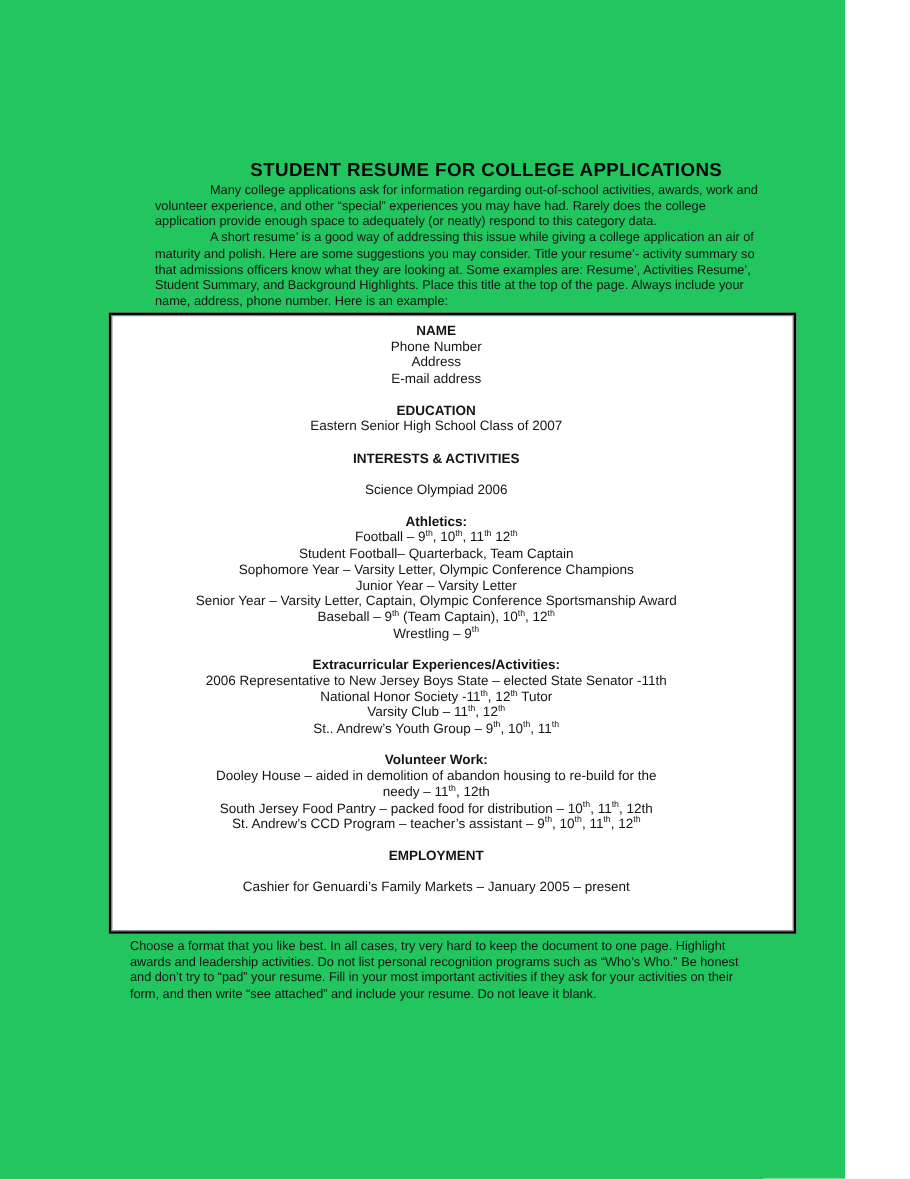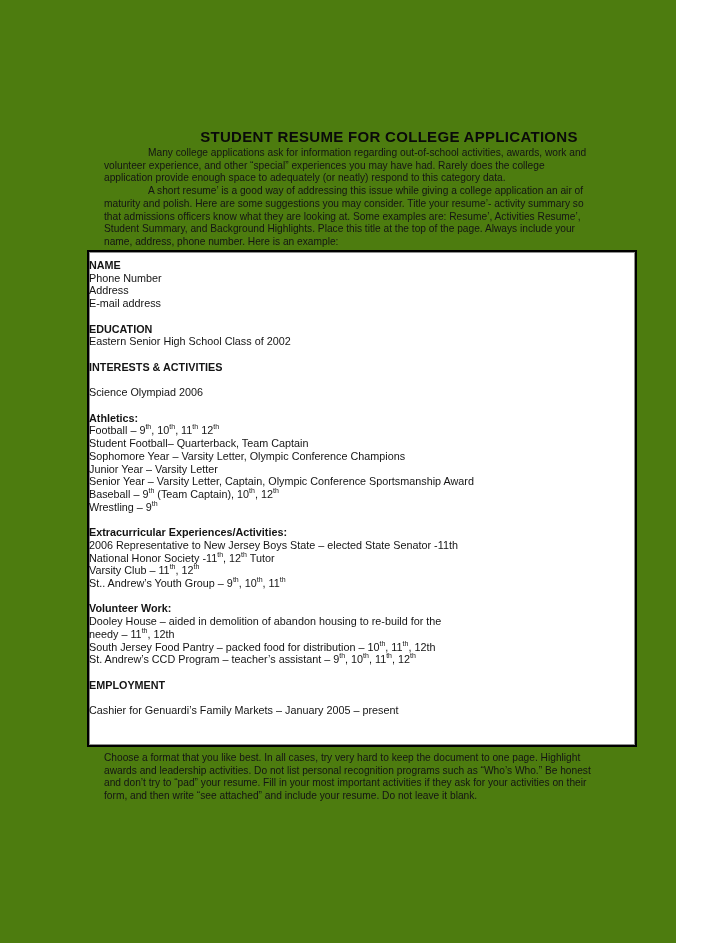--- a/index.html
+++ b/index.html
@@ -4,21 +4,21 @@
 <style>
   html, body {
     margin: 0;
     padding: 0;
     background: #ffffff;
   }
   .page {
     position: relative;
     width: 676px;
     height: 943px;
-    background: #4d7c0f;
+    background: #22c55e;
     color: #111;
     font-family: "Liberation Sans", sans-serif;
     overflow: hidden;
   }
   .doc-title {
     position: absolute;
     top: 128px;
     left: 0;
     width: 728px;
     padding-left: 50px;
@@ -42,35 +42,36 @@
     left: 104px;
     width: 590px;
   }
   .para {
     margin: 0;
     font-size: 10.2px;
     line-height: 12.7px;
     white-space: pre-line;
     color: #141414;
   }
-  .para.indented { text-indent: 44px; }
+  .para.indented { text-indent: 44px; margin-left: 20px; }
   .resume-box {
     position: absolute;
     top: 250px;
     left: 87px;
     width: 550px;
     height: 497px;
     box-sizing: border-box;
     border: 2px solid #000000;
     box-shadow: inset 0 0 0 1px #8f8f8f;
     background: #ffffff;
   }
   .box-content {
     padding-top: 7px;
     padding-right: 26px;
+    text-align: center;
     font-size: 10.8px;
     line-height: 12.72px;
     color: #141414;
   }
   .rline { min-height: 12.72px; }
   .rline.bold { font-weight: bold; }
   .rline sup {
     font-size: 7px;
     line-height: 0;
     vertical-align: super;
@@ -95,21 +96,21 @@
   </div>
 
   <div class="resume-box">
     <div class="box-content">
         <div class="rline bold">NAME</div>
         <div class="rline">Phone Number</div>
         <div class="rline">Address</div>
         <div class="rline">E-mail address</div>
         <div class="rline">&nbsp;</div>
         <div class="rline bold">EDUCATION</div>
-        <div class="rline">Eastern Senior High School Class of 2002</div>
+        <div class="rline">Eastern Senior High School Class of 2007</div>
         <div class="rline">&nbsp;</div>
         <div class="rline bold">INTERESTS &amp; ACTIVITIES</div>
         <div class="rline">&nbsp;</div>
         <div class="rline">Science Olympiad 2006</div>
         <div class="rline">&nbsp;</div>
         <div class="rline bold">Athletics:</div>
         <div class="rline">Football – 9<sup>th</sup>, 10<sup>th</sup>, 11<sup>th</sup> 12<sup>th</sup></div>
         <div class="rline">Student Football– Quarterback, Team Captain</div>
         <div class="rline">Sophomore Year – Varsity Letter, Olympic Conference Champions</div>
         <div class="rline">Junior Year – Varsity Letter</div>

